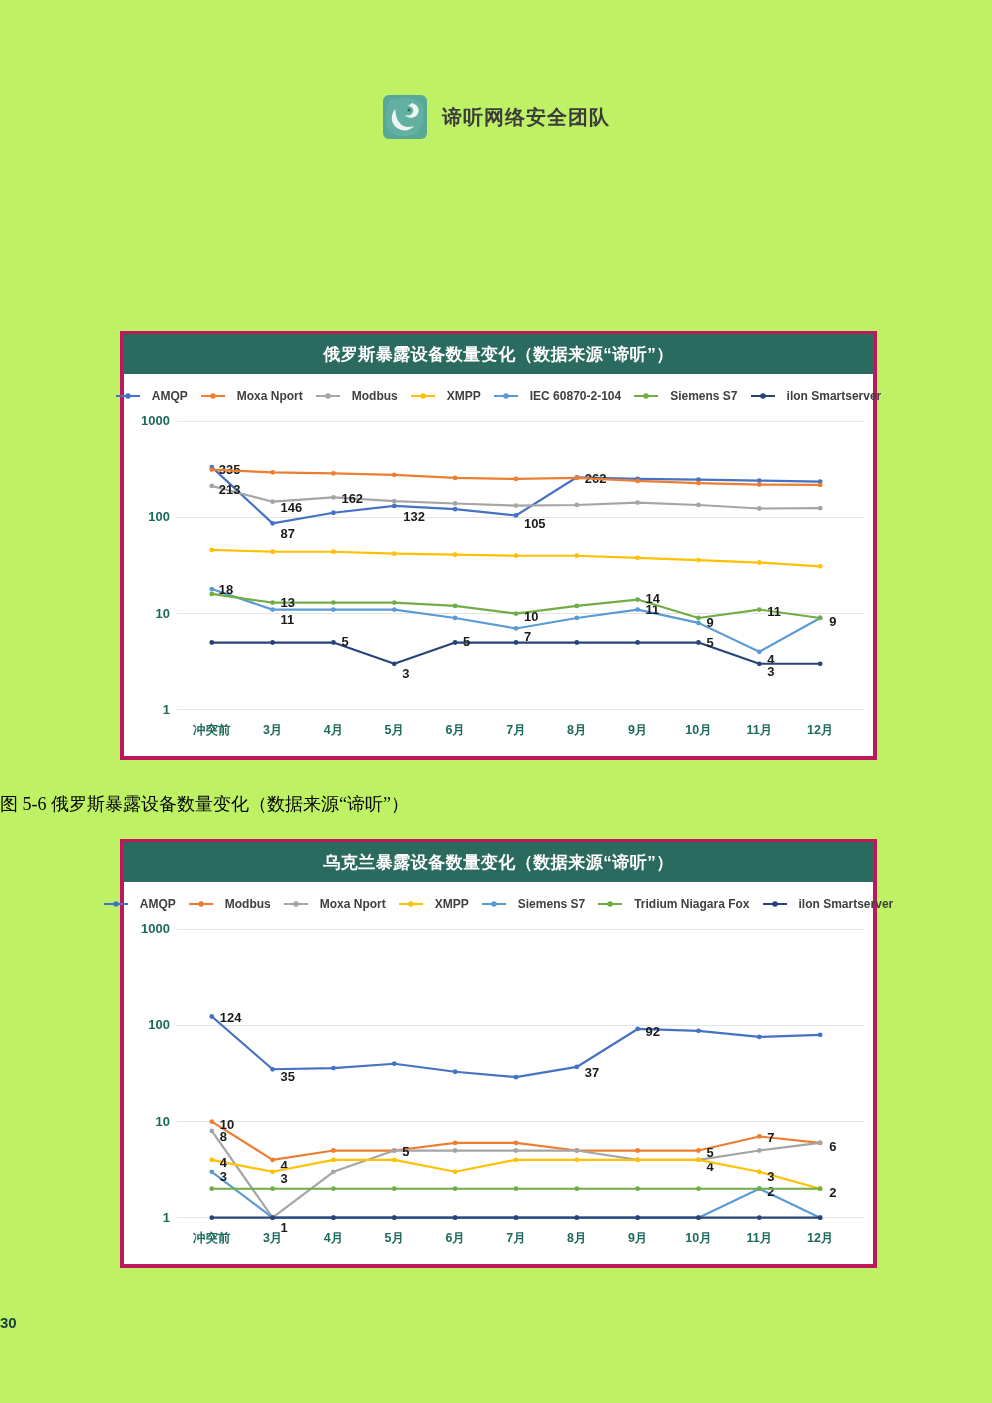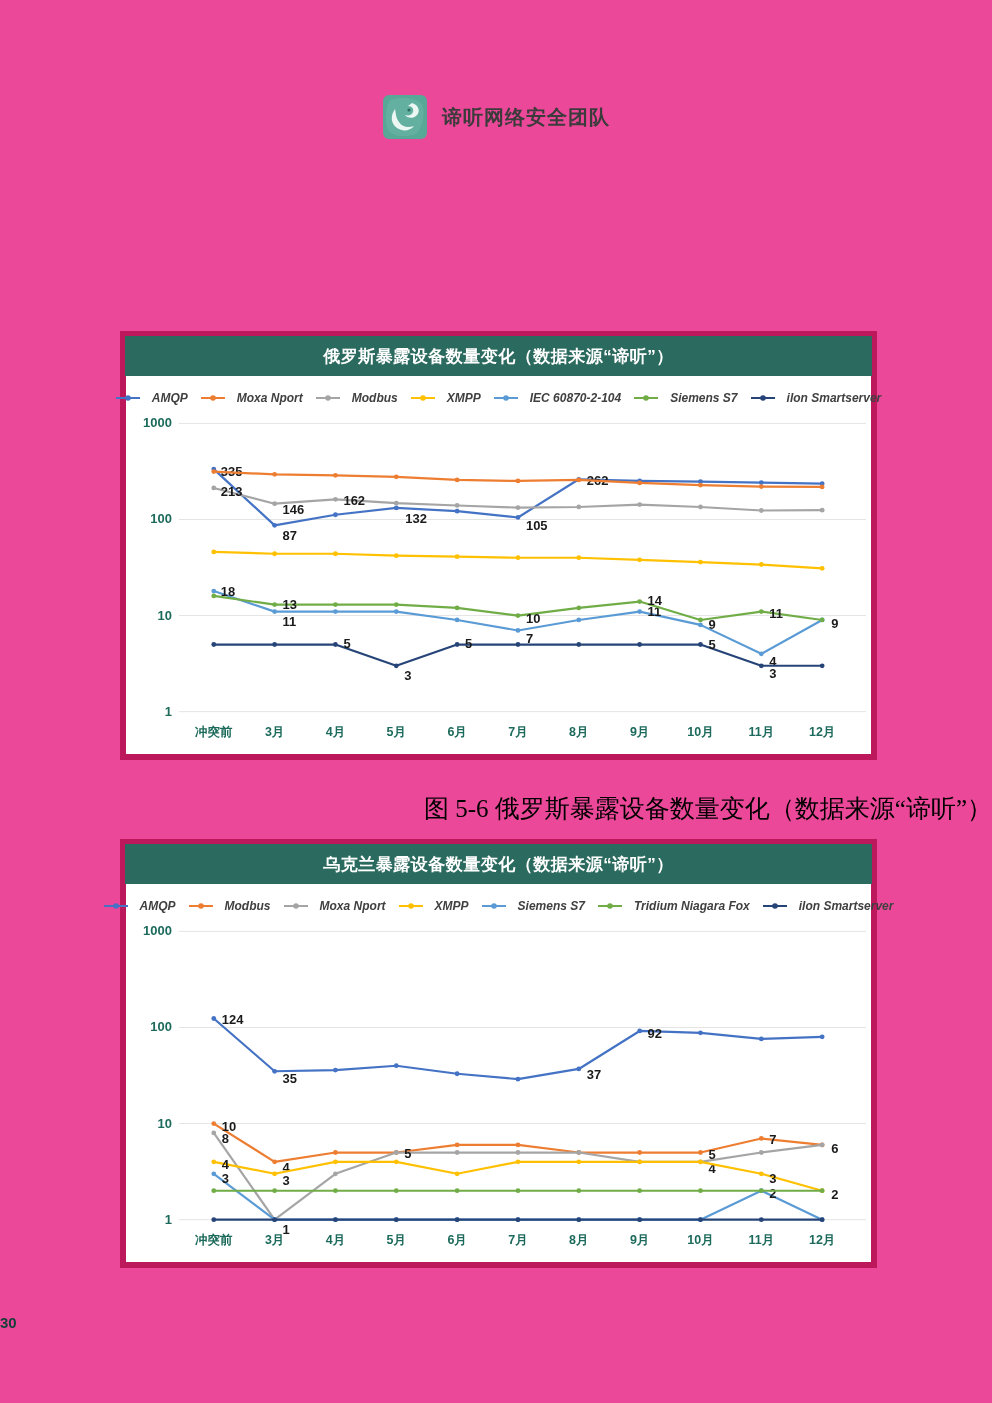--- a/index.html
+++ b/index.html
@@ -1,46 +1,46 @@
 <!DOCTYPE html>
 <html><head>
 <meta charset="utf-8">
 <style>
   * { margin:0; padding:0; box-sizing:border-box; }
   html,body { background:#ffffff; }
   #page {
-    position:relative; width:992px; height:1403px; background:#ec4899;
+    position:relative; width:992px; height:1403px; background:#bef264;
     font-family:"Liberation Serif", serif; overflow:hidden; margin:0 auto;
   }
   .hdr { position:absolute; top:94px; left:0; width:100%;
     display:flex; justify-content:center; align-items:center; gap:14px; }
   .logo { display:block; }
   .hdr-title { font-family:"Liberation Sans", sans-serif; font-weight:700;
     font-size:20px; color:#3b3b3b; letter-spacing:1px; }
   .para { position:absolute; left:118px; top:160px; width:758px;
     font-size:19.5px; line-height:40.5px; text-align:justify; color:#000; }
   .chart { position:absolute; left:120px; width:757px; height:429px;
-    border:6px solid #be185d; background:#fff; }
+    border:4px solid #be185d; background:#fff; }
   #chart0 { top:331px; }
   #chart1 { top:839px; }
   .chart-title { height:40px; background:#2B6A5E; color:#ffffff;
     display:flex; align-items:center; justify-content:center;
     font-family:"Liberation Sans", sans-serif; font-weight:700; font-size:17px;
     letter-spacing:0.5px; margin:-1px -1px 0 -1px; }
   .legend { display:flex; justify-content:center; align-items:center; gap:13px;
     margin-top:15px; font-family:"Liberation Sans", sans-serif; font-weight:700;
     font-size:12px; color:#404040; }
-  .leg-item { display:inline-flex; align-items:center; gap:12px; white-space:nowrap;font-style:italic; }
+  .leg-item { display:inline-flex; align-items:center; gap:12px; white-space:nowrap; }
   svg.plot { display:block; width:755px; height:340px; margin-top:6px;
     font-family:"Liberation Sans", sans-serif; }
   .ytick { font-weight:700; fill:#1C6A5B; font-size:13px; }
   .xtick { font-weight:700; fill:#1C6A5B; font-size:12.5px; }
   .dlabel { font-weight:700; fill:#1a1a1a; font-size:13px; }
   .caption { position:absolute; top:792px; left:0; width:100%;
-    text-align:right; font-size:25px; color:#000; }
+    text-align:left; font-size:18px; color:#000; }
   .pagenum { position:absolute; top:1314px; left:0; width:100%;
     text-align:left; font-family:"Liberation Sans", sans-serif;
     font-weight:700; font-size:15px; color:#143F39; }
 </style>
 </head>
 <body>
 
 <div id="page">
 
   <header class="hdr">

